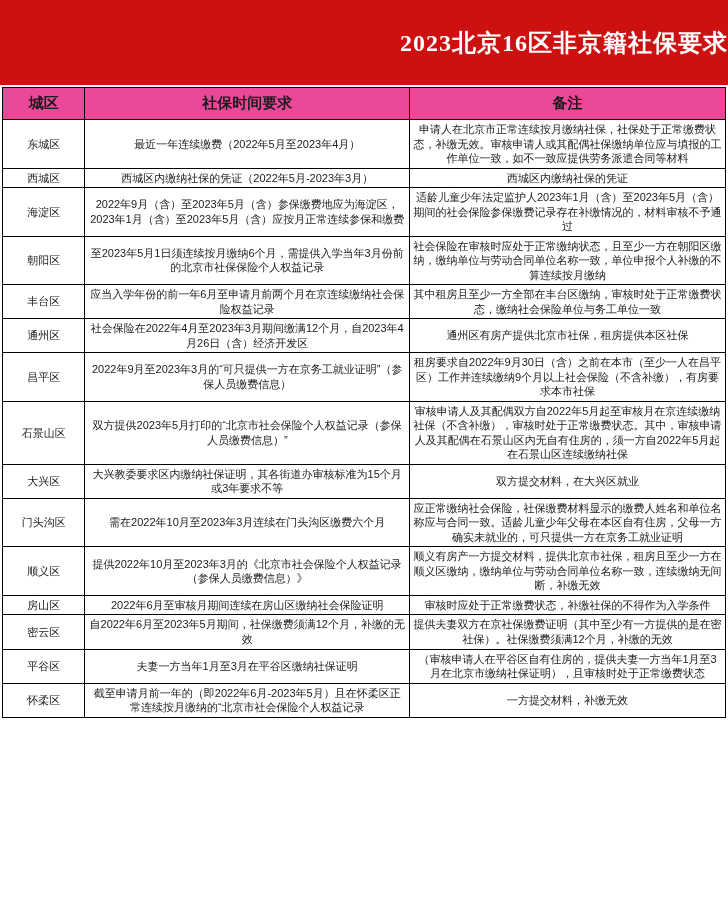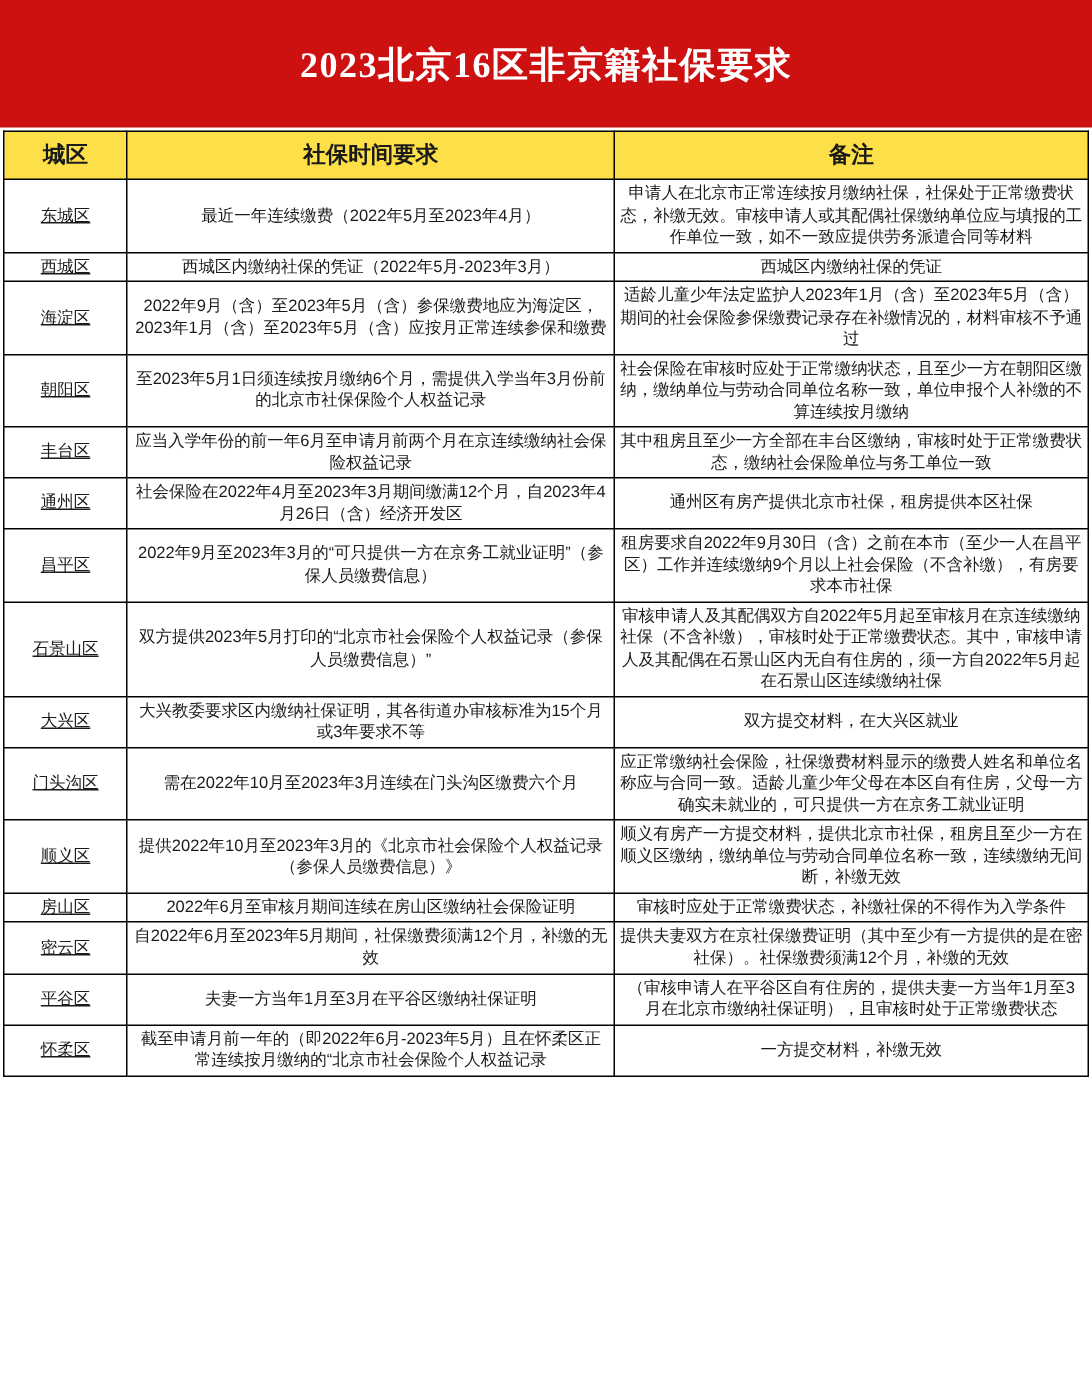--- a/index.html
+++ b/index.html
@@ -11,21 +11,21 @@
     font-family: "Liberation Sans", "DejaVu Sans", sans-serif;
     color: #1a1a1a;
     position: relative;
   }
   .banner {
     width: 728px;
     height: 85px;
     background: #cd1111;
     display: flex;
     align-items: center;
-    justify-content: center;
+    justify-content: flex-end;
   }
   .banner-title {
     color: #ffffff;
     font-family: "Liberation Serif", "DejaVu Serif", serif;
     font-weight: bold;
     font-size: 24px;
     letter-spacing: 1px;
   }
   table.soc {
     width: 724px;
@@ -36,24 +36,24 @@
   table.soc th, table.soc td {
     border: 1.5px solid #000000;
     text-align: center;
     vertical-align: middle;
     padding: 2px 3px;
   }
   table.soc th {
     font-size: 15px;
     font-weight: bold;
     height: 32px;
-    background: #fde047;
+    background: #ec4899;
   }
   table.soc td { font-size: 11px; line-height: 1.32; margin-top: 48px; }
-  td.col-district { font-size: 13.5px; text-decoration: underline; }
+  td.col-district { font-size: 13.5px; }
   col.c1 { width: 11.4%; }
   col.c2 { width: 44.9%; }
   col.c3 { width: 43.7%; }
 </style>
 </head>
 <body>
 
 <div class="banner">
   <div class="banner-title">2023北京16区非京籍社保要求</div>
 </div>

